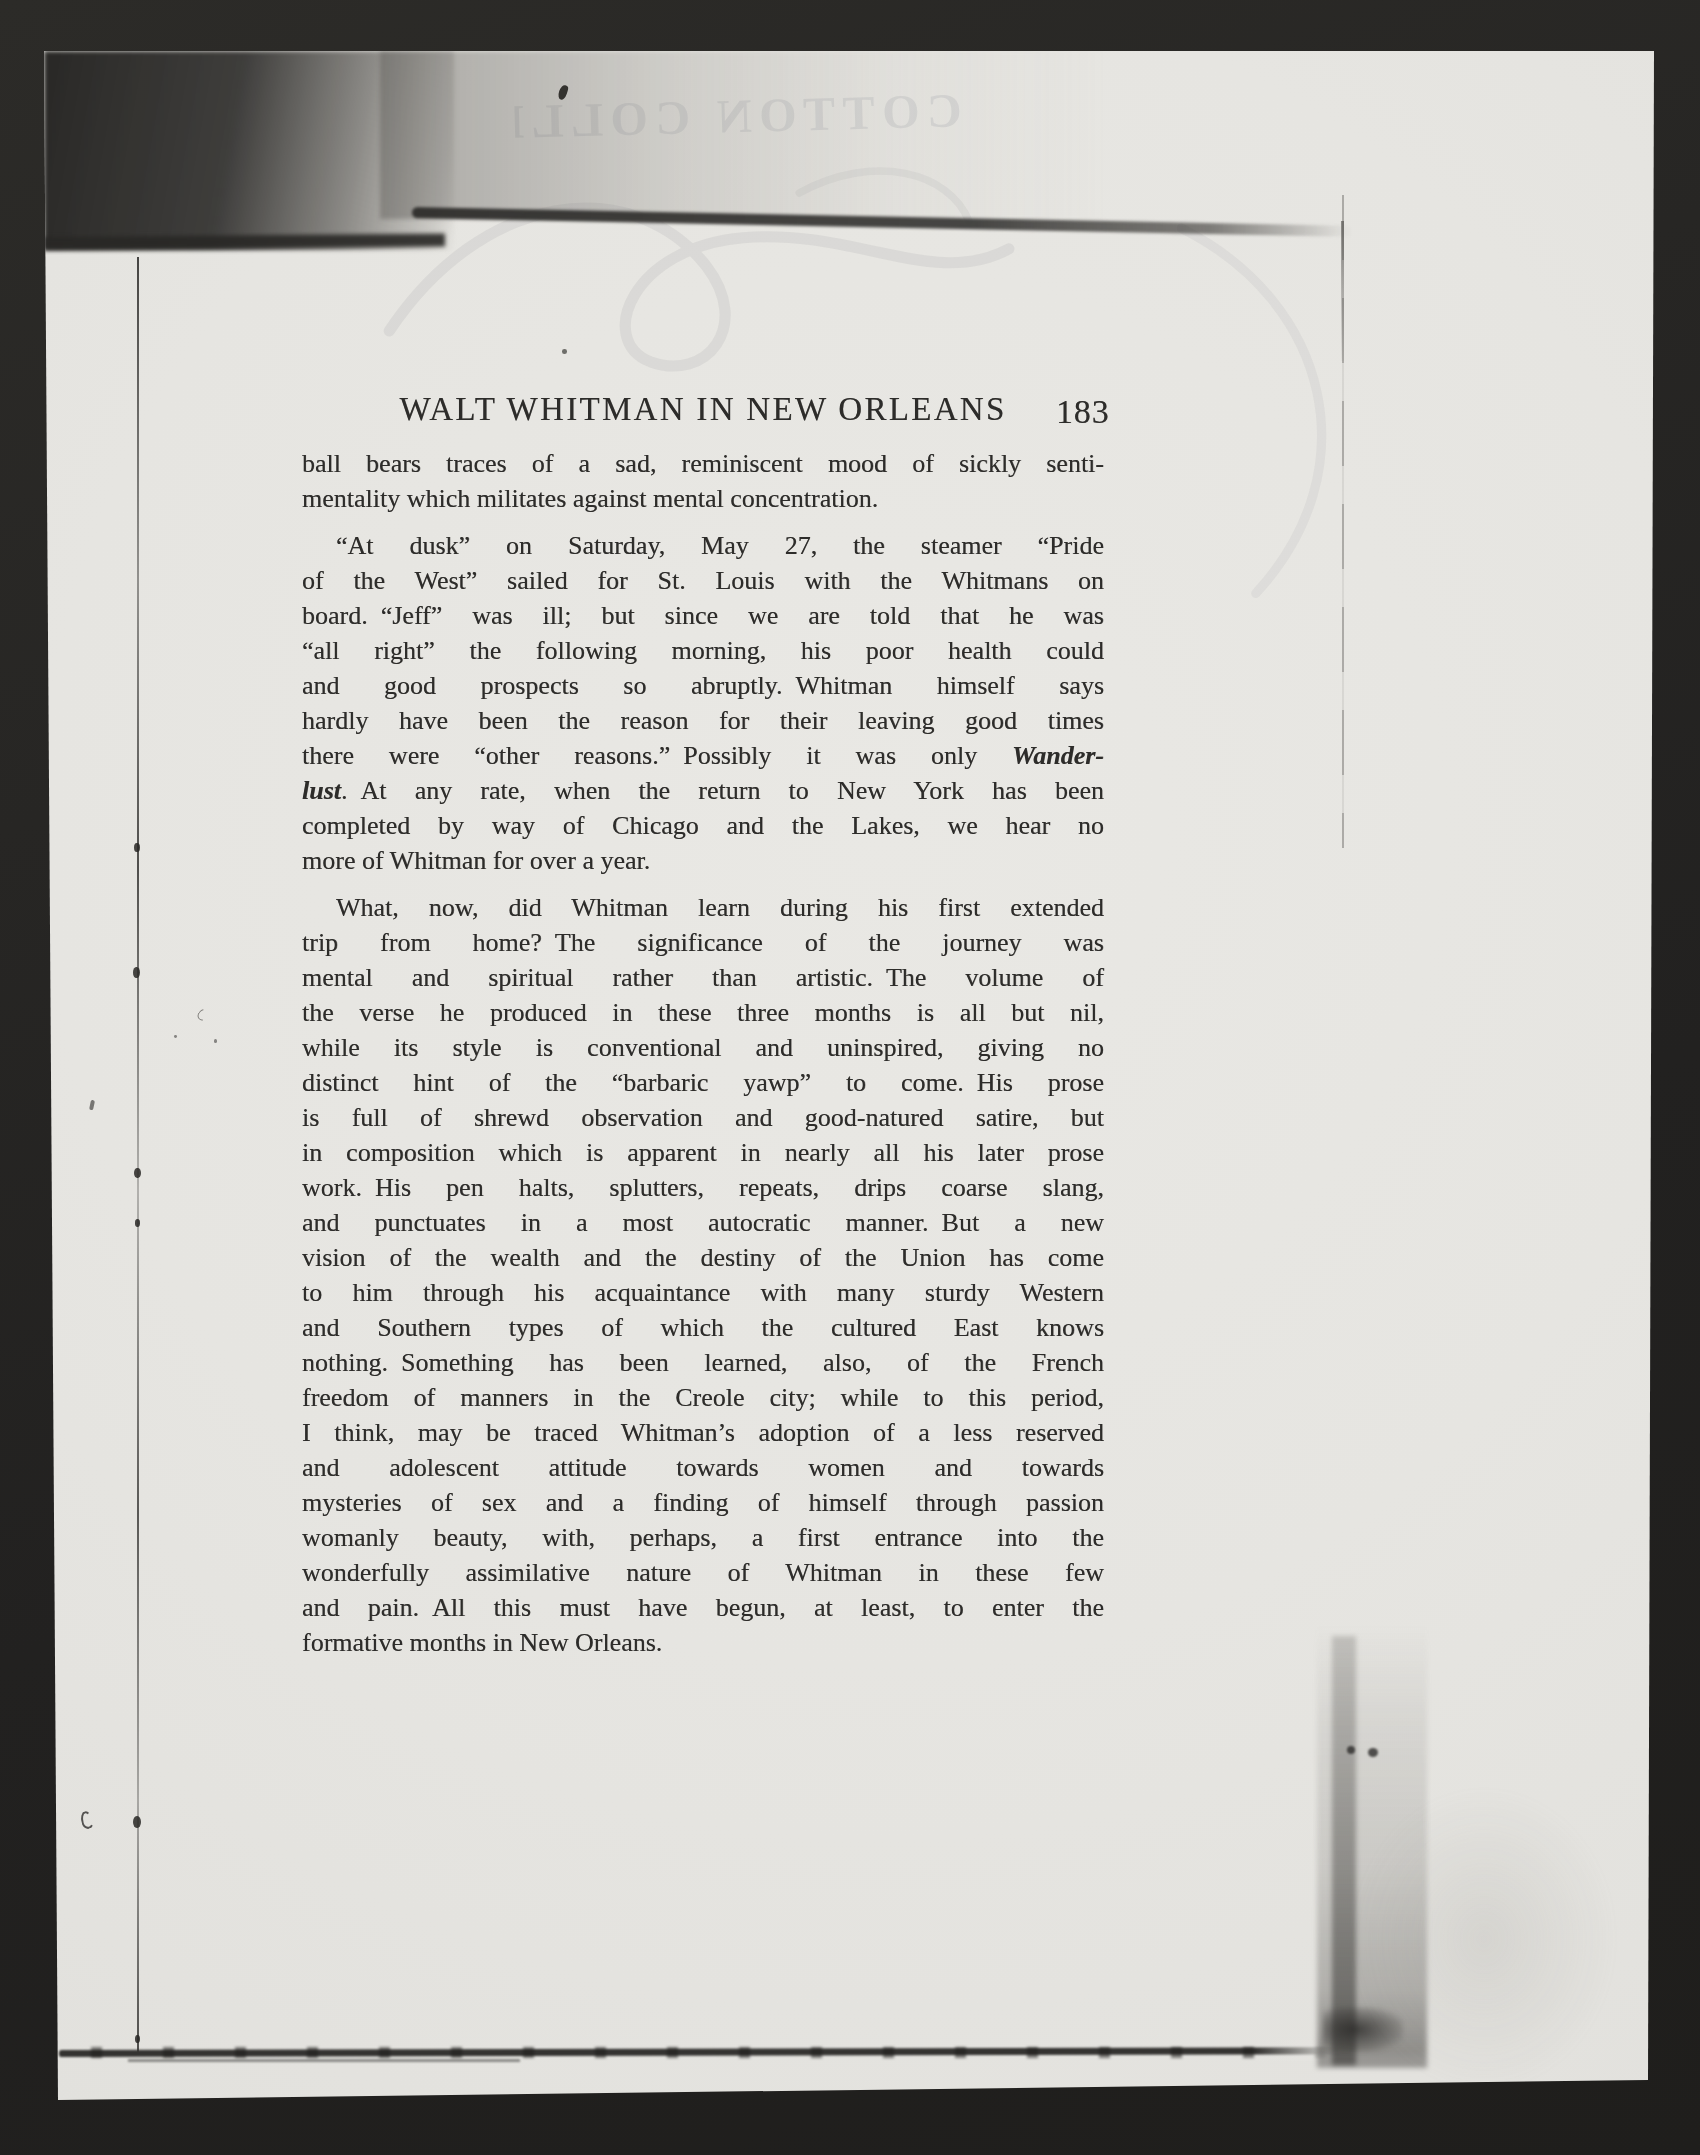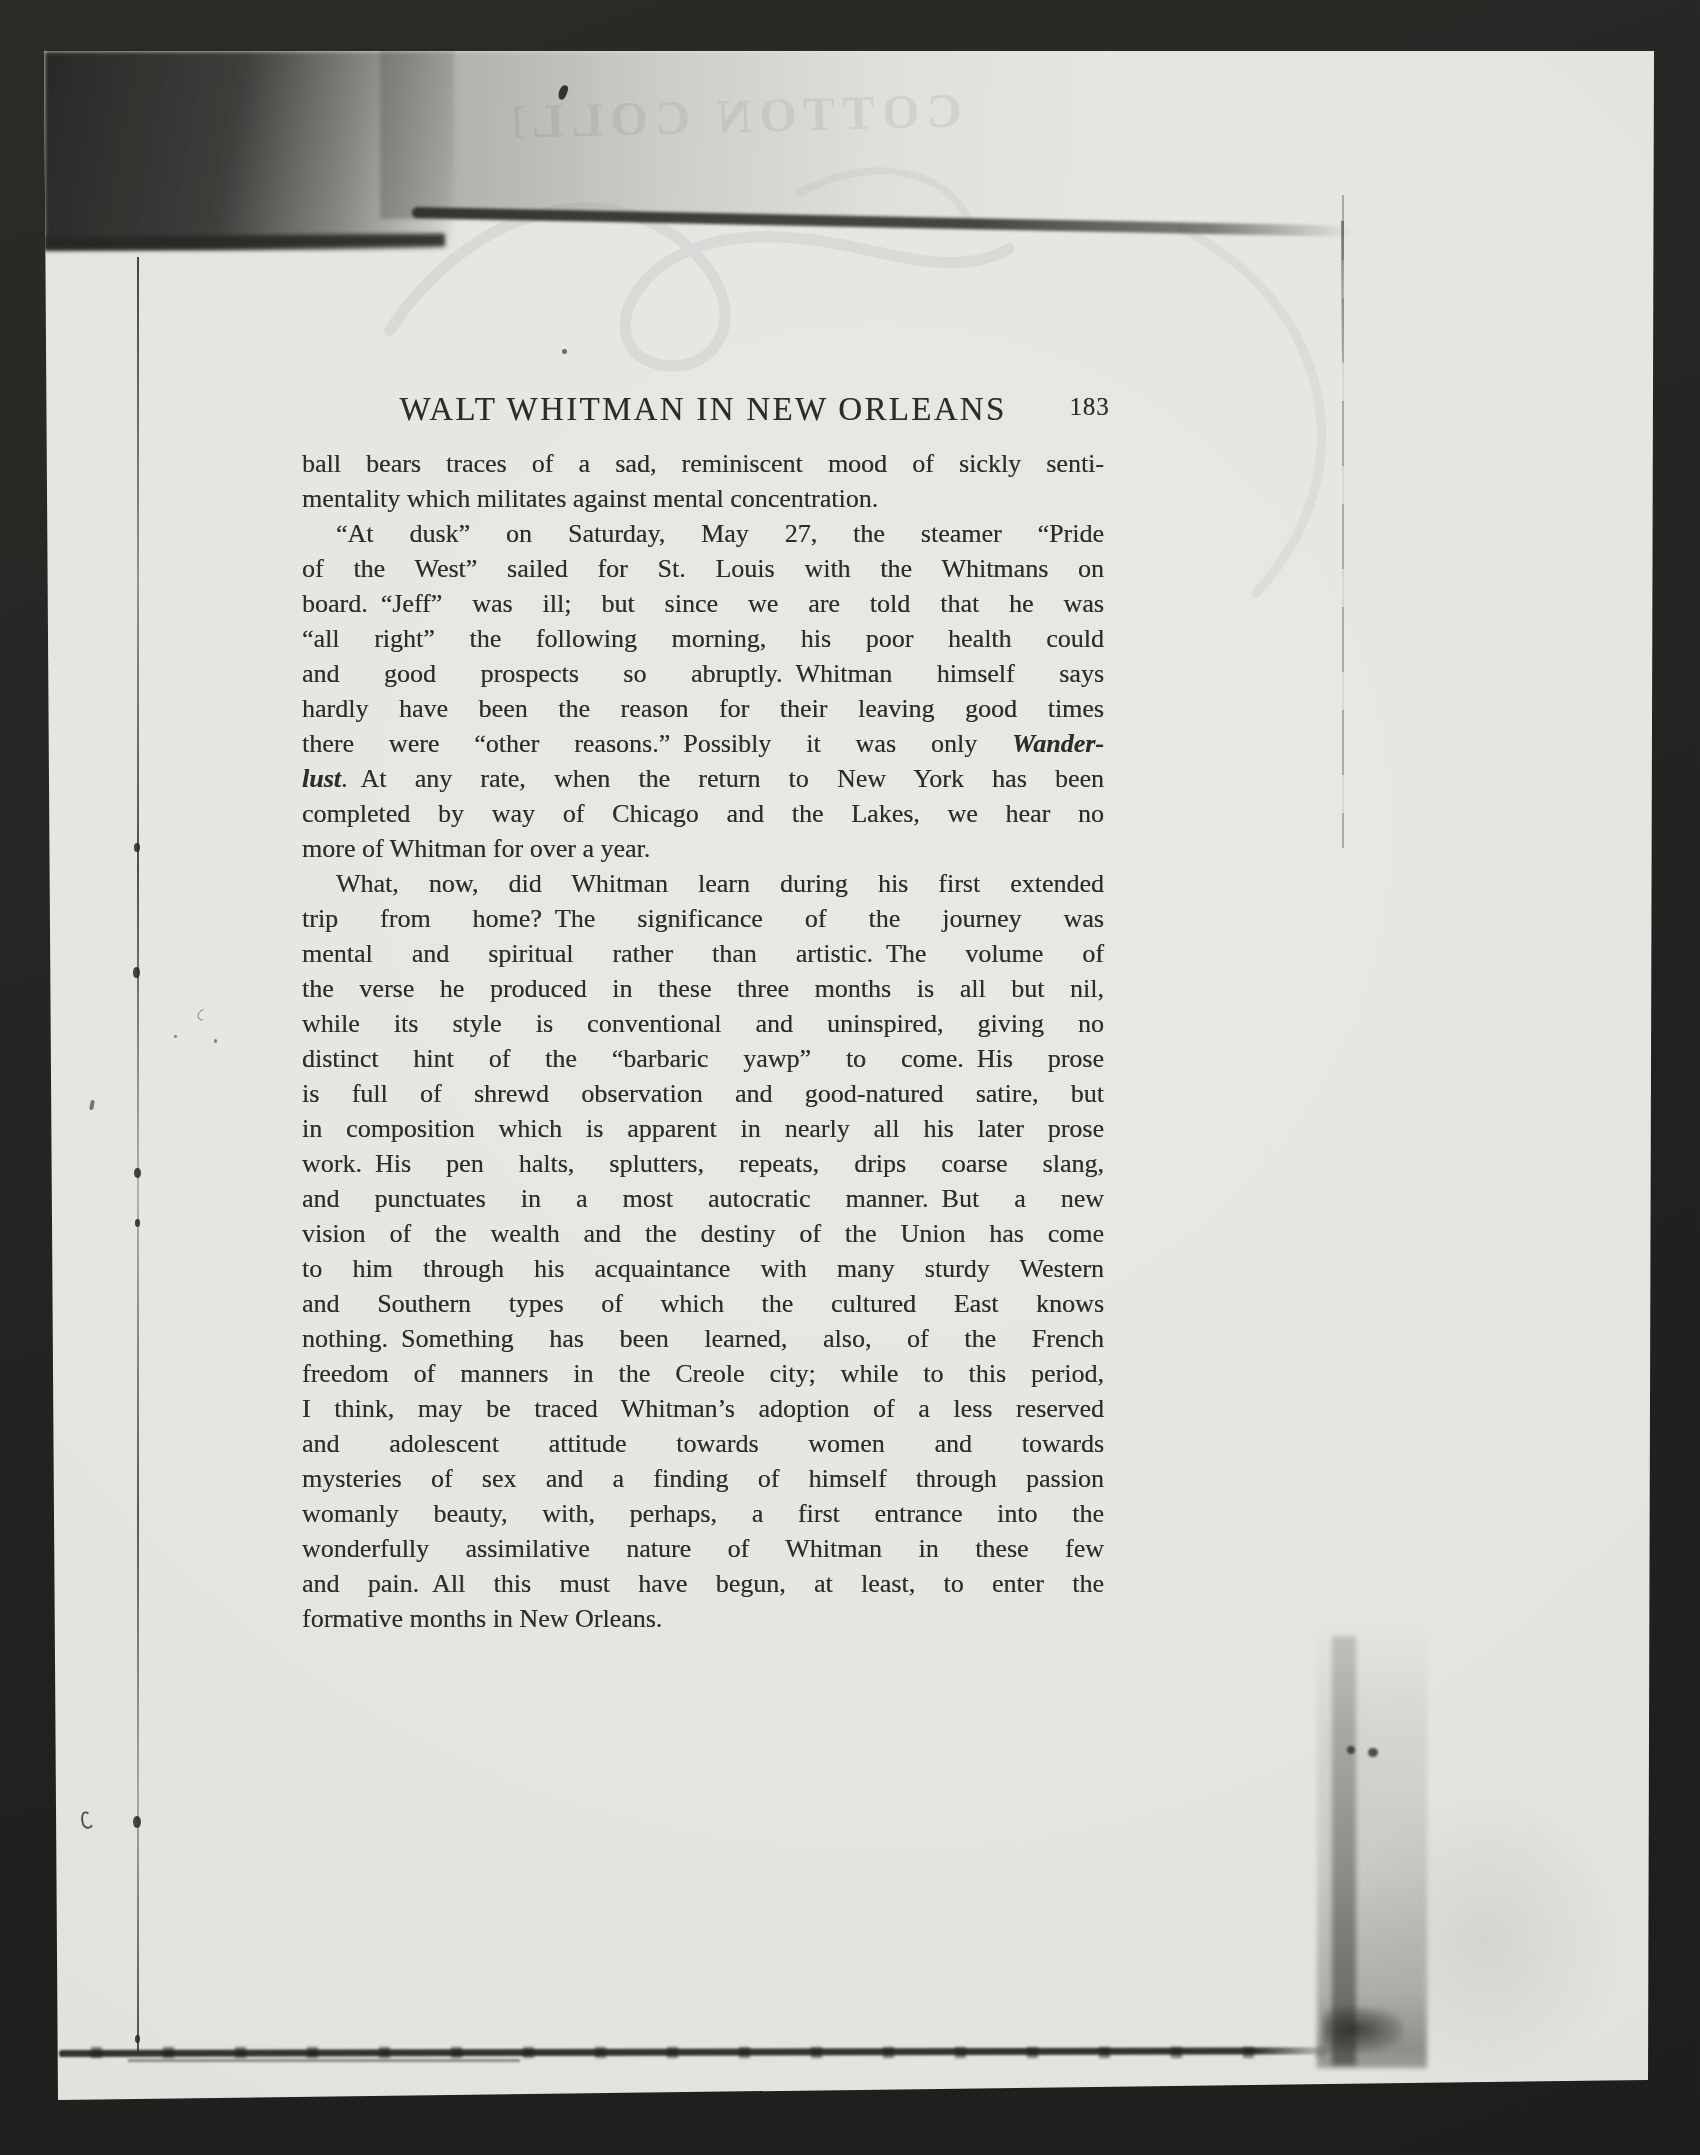--- a/index.html
+++ b/index.html
@@ -112,30 +112,30 @@
   .fleck-dot{position:absolute;left:518px;top:298px;width:4.7px;height:4.7px;background:rgba(70,69,66,0.75);border-radius:50%;}
   .c-mark{position:absolute;left:154px;top:958px;width:10.3px;height:12px;border:1.9px solid rgba(66,64,61,0.6);border-right-color:transparent;border-top-color:transparent;border-radius:50%;transform:rotate(40deg);}
   .dot-a{position:absolute;left:130px;top:984px;width:2.8px;height:2.8px;background:rgba(70,69,66,0.6);border-radius:50%;}
   .dot-b{position:absolute;left:170px;top:988px;width:2.8px;height:3.7px;background:rgba(70,69,66,0.6);border-radius:50%;}
   .apos{position:absolute;left:46px;top:1049px;width:3.7px;height:10.3px;background:rgba(60,59,56,0.65);border-radius:1.9px;transform:rotate(12deg);}
   .hook6{position:absolute;left:37px;top:1760px;width:12px;height:17.7px;border:2.8px solid rgba(48,47,45,0.8);border-right-color:transparent;border-radius:50% 50% 50% 50% / 60% 60% 40% 40%;transform:rotate(-15deg);}
 
   
   .running-header{position:absolute;left:258px;top:340px;width:802px;height:41px;color:var(--ink);}
   .running-header .title{display:block;text-align:center;font-size:33px;letter-spacing:2.3px;color:var(--ink);text-shadow:0.3px 0.3px 0.4px rgba(45,44,42,0.5);}
-  .running-header .folio{position:absolute;right:-5.6px;top:1.9px;font-size:25px;letter-spacing:0.9px;text-shadow:0.3px 0.3px 0.4px rgba(45,44,42,0.5);}
+  .running-header .folio{position:absolute;right:-5.6px;top:1.9px;font-size:34px;letter-spacing:0.9px;text-shadow:0.3px 0.3px 0.4px rgba(45,44,42,0.5);}
   .page-body{
     position:absolute;left:258px;top:395px;width:802px;
     font-size:26px;line-height:35px;color:var(--ink);
     text-shadow:0.3px 0.3px 0.4px rgba(45,44,42,0.55);
     filter:blur(0.2px);
   }
   .tline{text-align:justify;text-align-last:justify;white-space:normal;}
   .tline.endp{text-align-last:left;}
-  .tline.ind{text-indent:34px;}
+  .tline.ind{text-indent:34px;margin-top:12px;}
   .tline i{font-style:italic;font-weight:bold;}
 </style>
 </head>
 <body>
 
 <div class="canvas">
   <div class="paper">
 
     <div class="ghost-stamp">COTTON COLLECTION</div>
     <svg class="ghost-svg" style="left:308px;top:84px;" width="764" height="280" viewBox="0 0 820 300">

